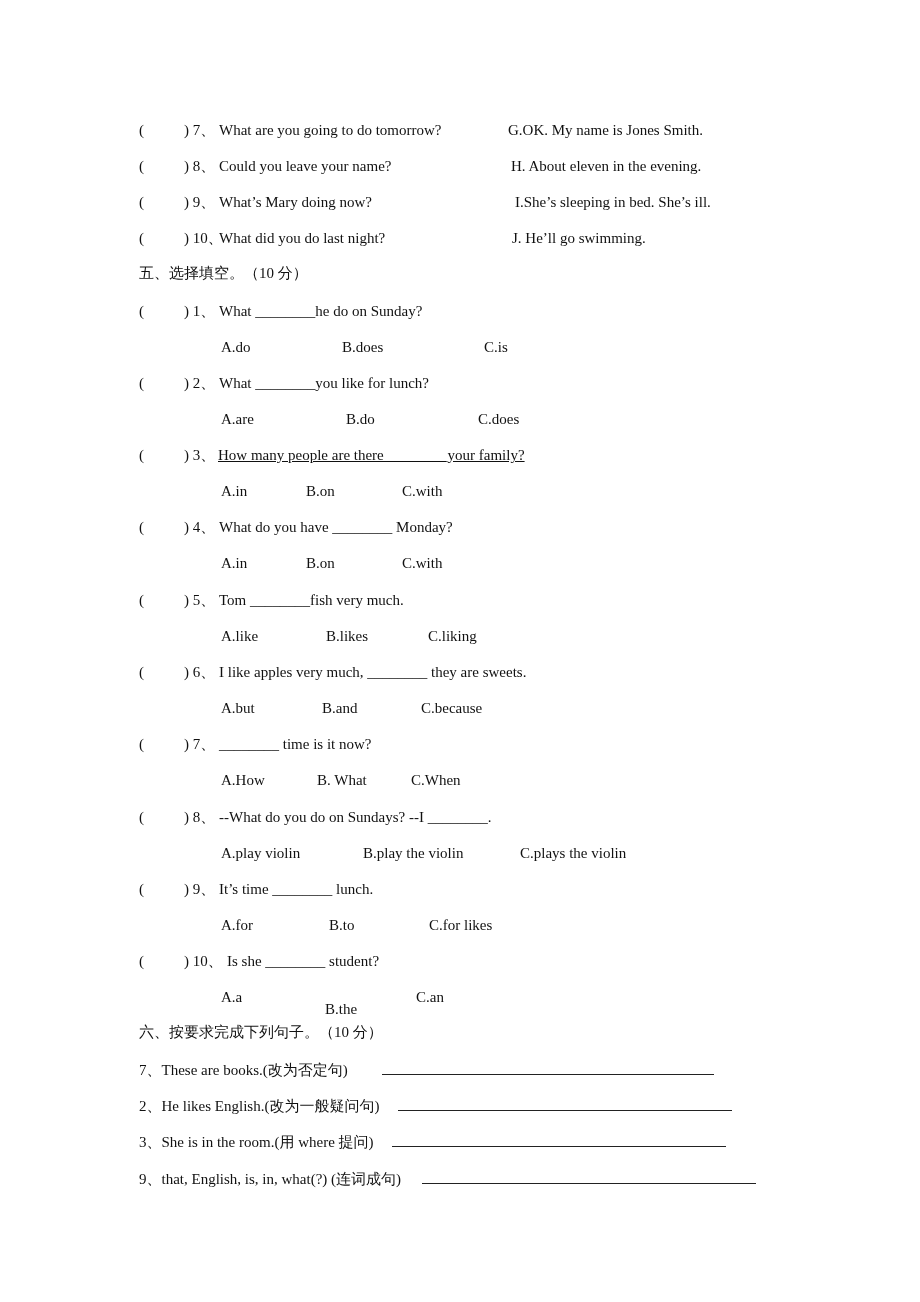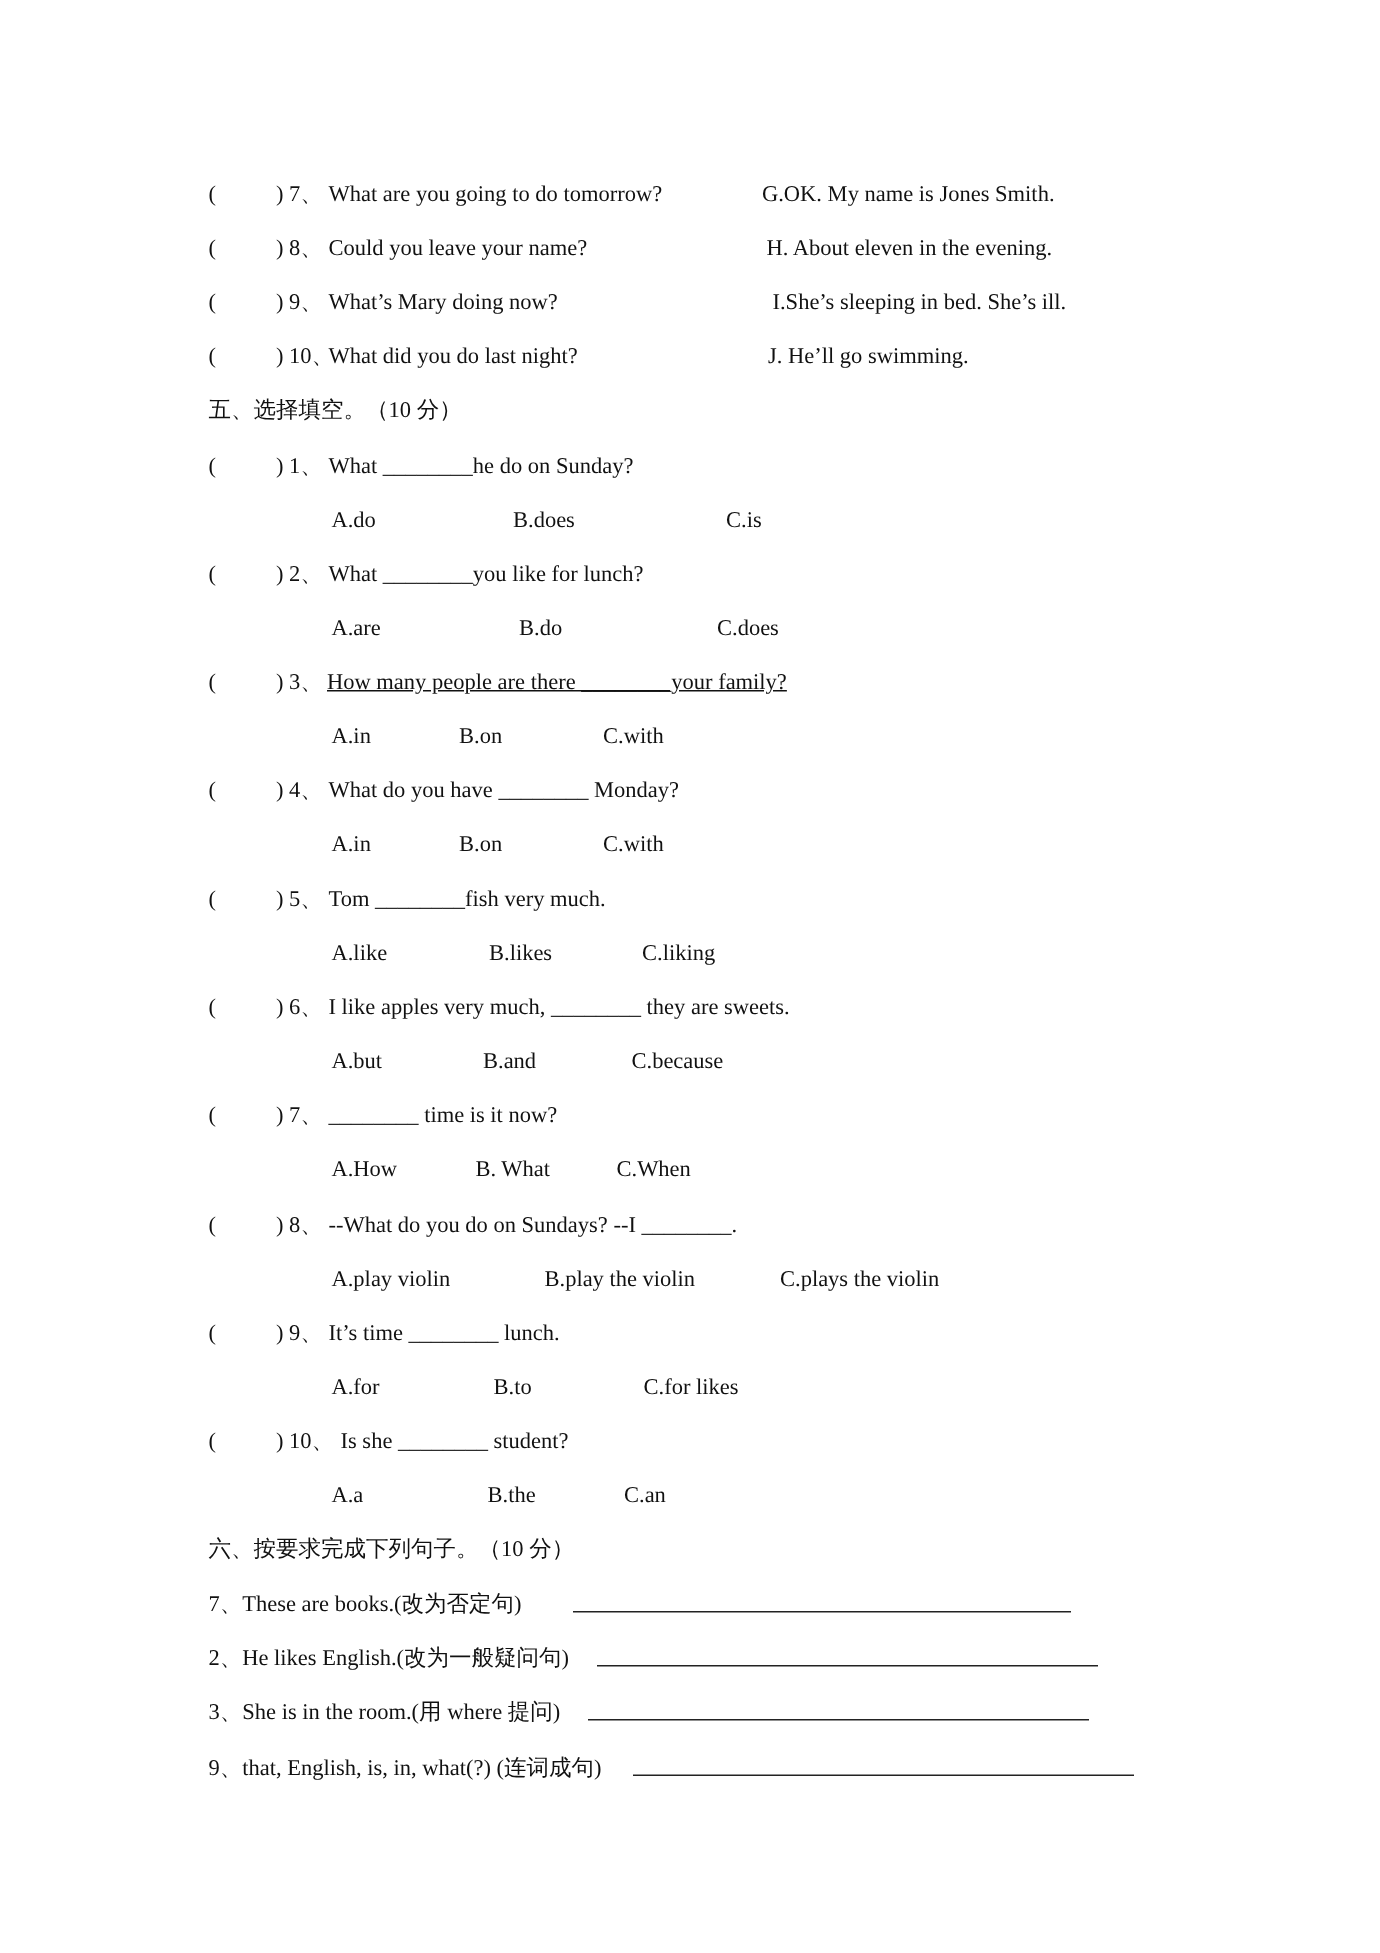--- a/index.html
+++ b/index.html
@@ -172,21 +172,21 @@
     <span class="abs" style="left:429px;">C.for likes</span>
   </div>
 
   <div class="line" style="top:951px;">
     <span class="abs" style="left:139px;">(</span>
     <span class="abs" style="left:184px;">) 10、</span>
     <span class="abs" style="left:227px;">Is she ________ student?</span>
   </div>
   <div class="line" style="top:987px;">
     <span class="abs" style="left:221px;">A.a</span>
-    <span class="abs" style="left:325px;">B.the</span>
+    <span class="abs" style="left:325px;margin-top:12px;">B.the</span>
     <span class="abs" style="left:416px;">C.an</span>
   </div>
 </div>
 
 <div>
   <div class="heading" style="top:1023px;">六、按要求完成下列句子。（10 分）</div>
 
   <div class="line" style="top:1060px;">
     <span class="abs" style="left:139px;">7、These are books.(改为否定句)</span>
     <span class="abs answer-line" style="left:382px; width:332px;"></span>

